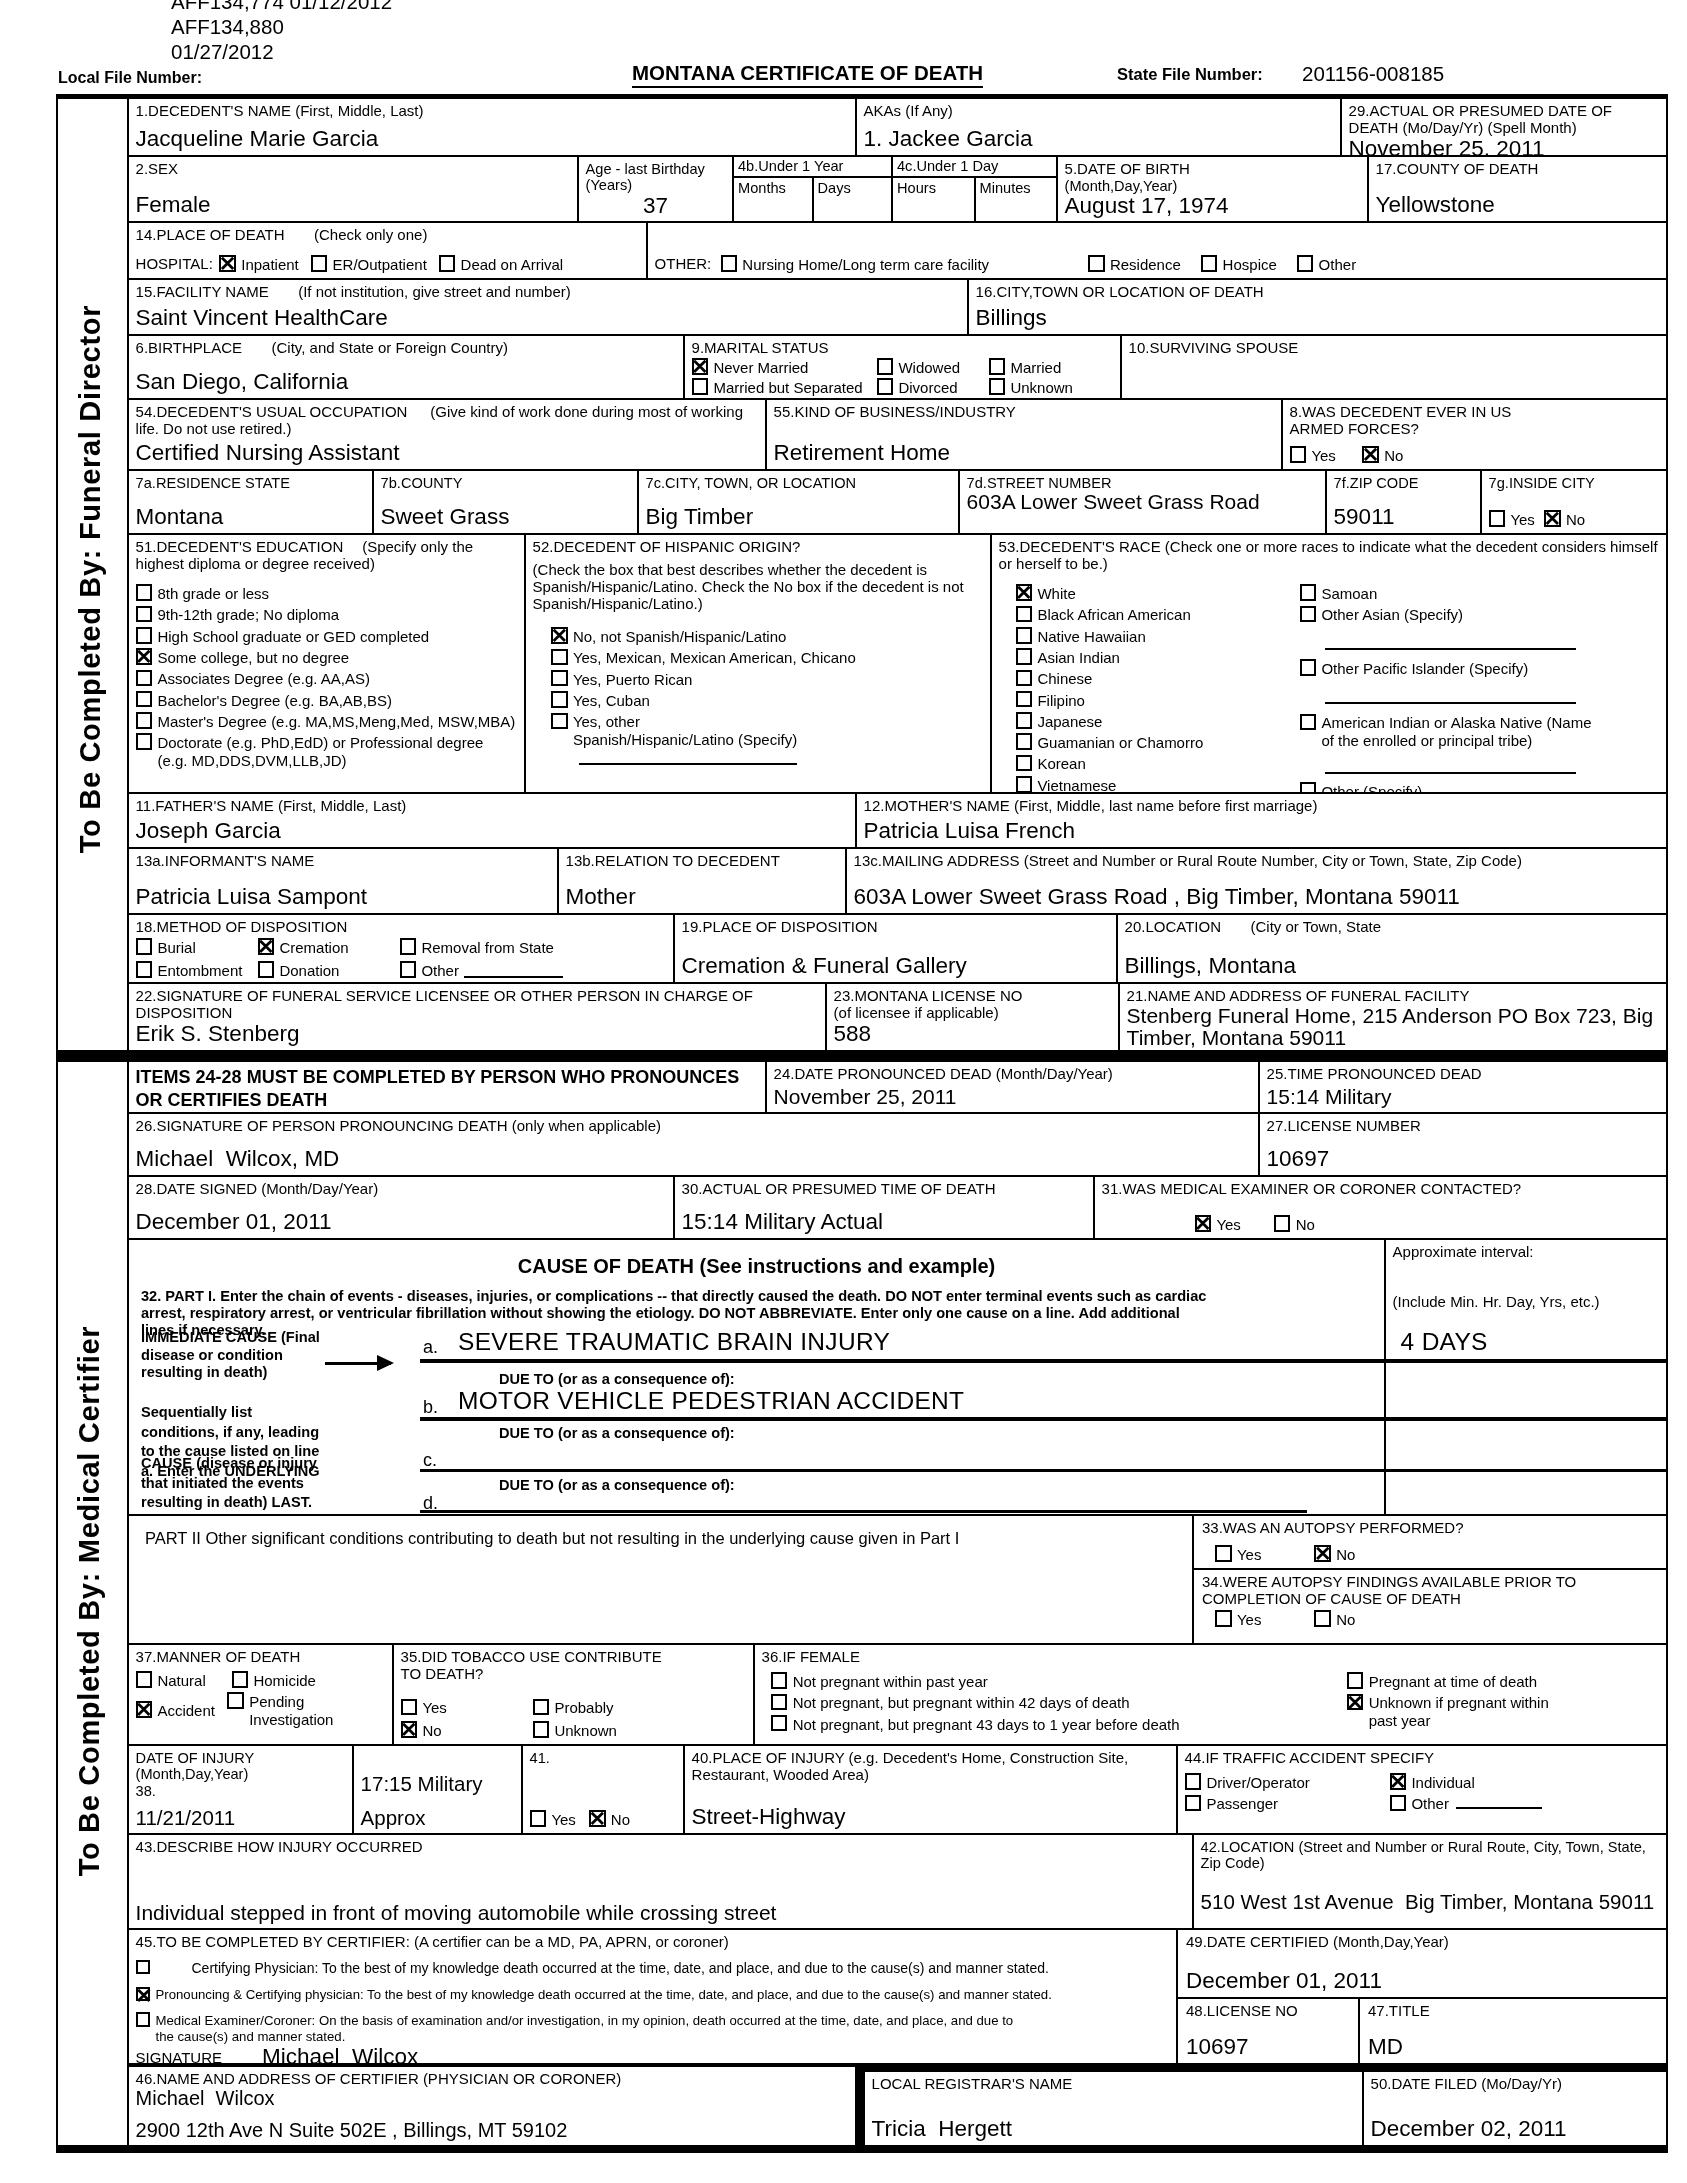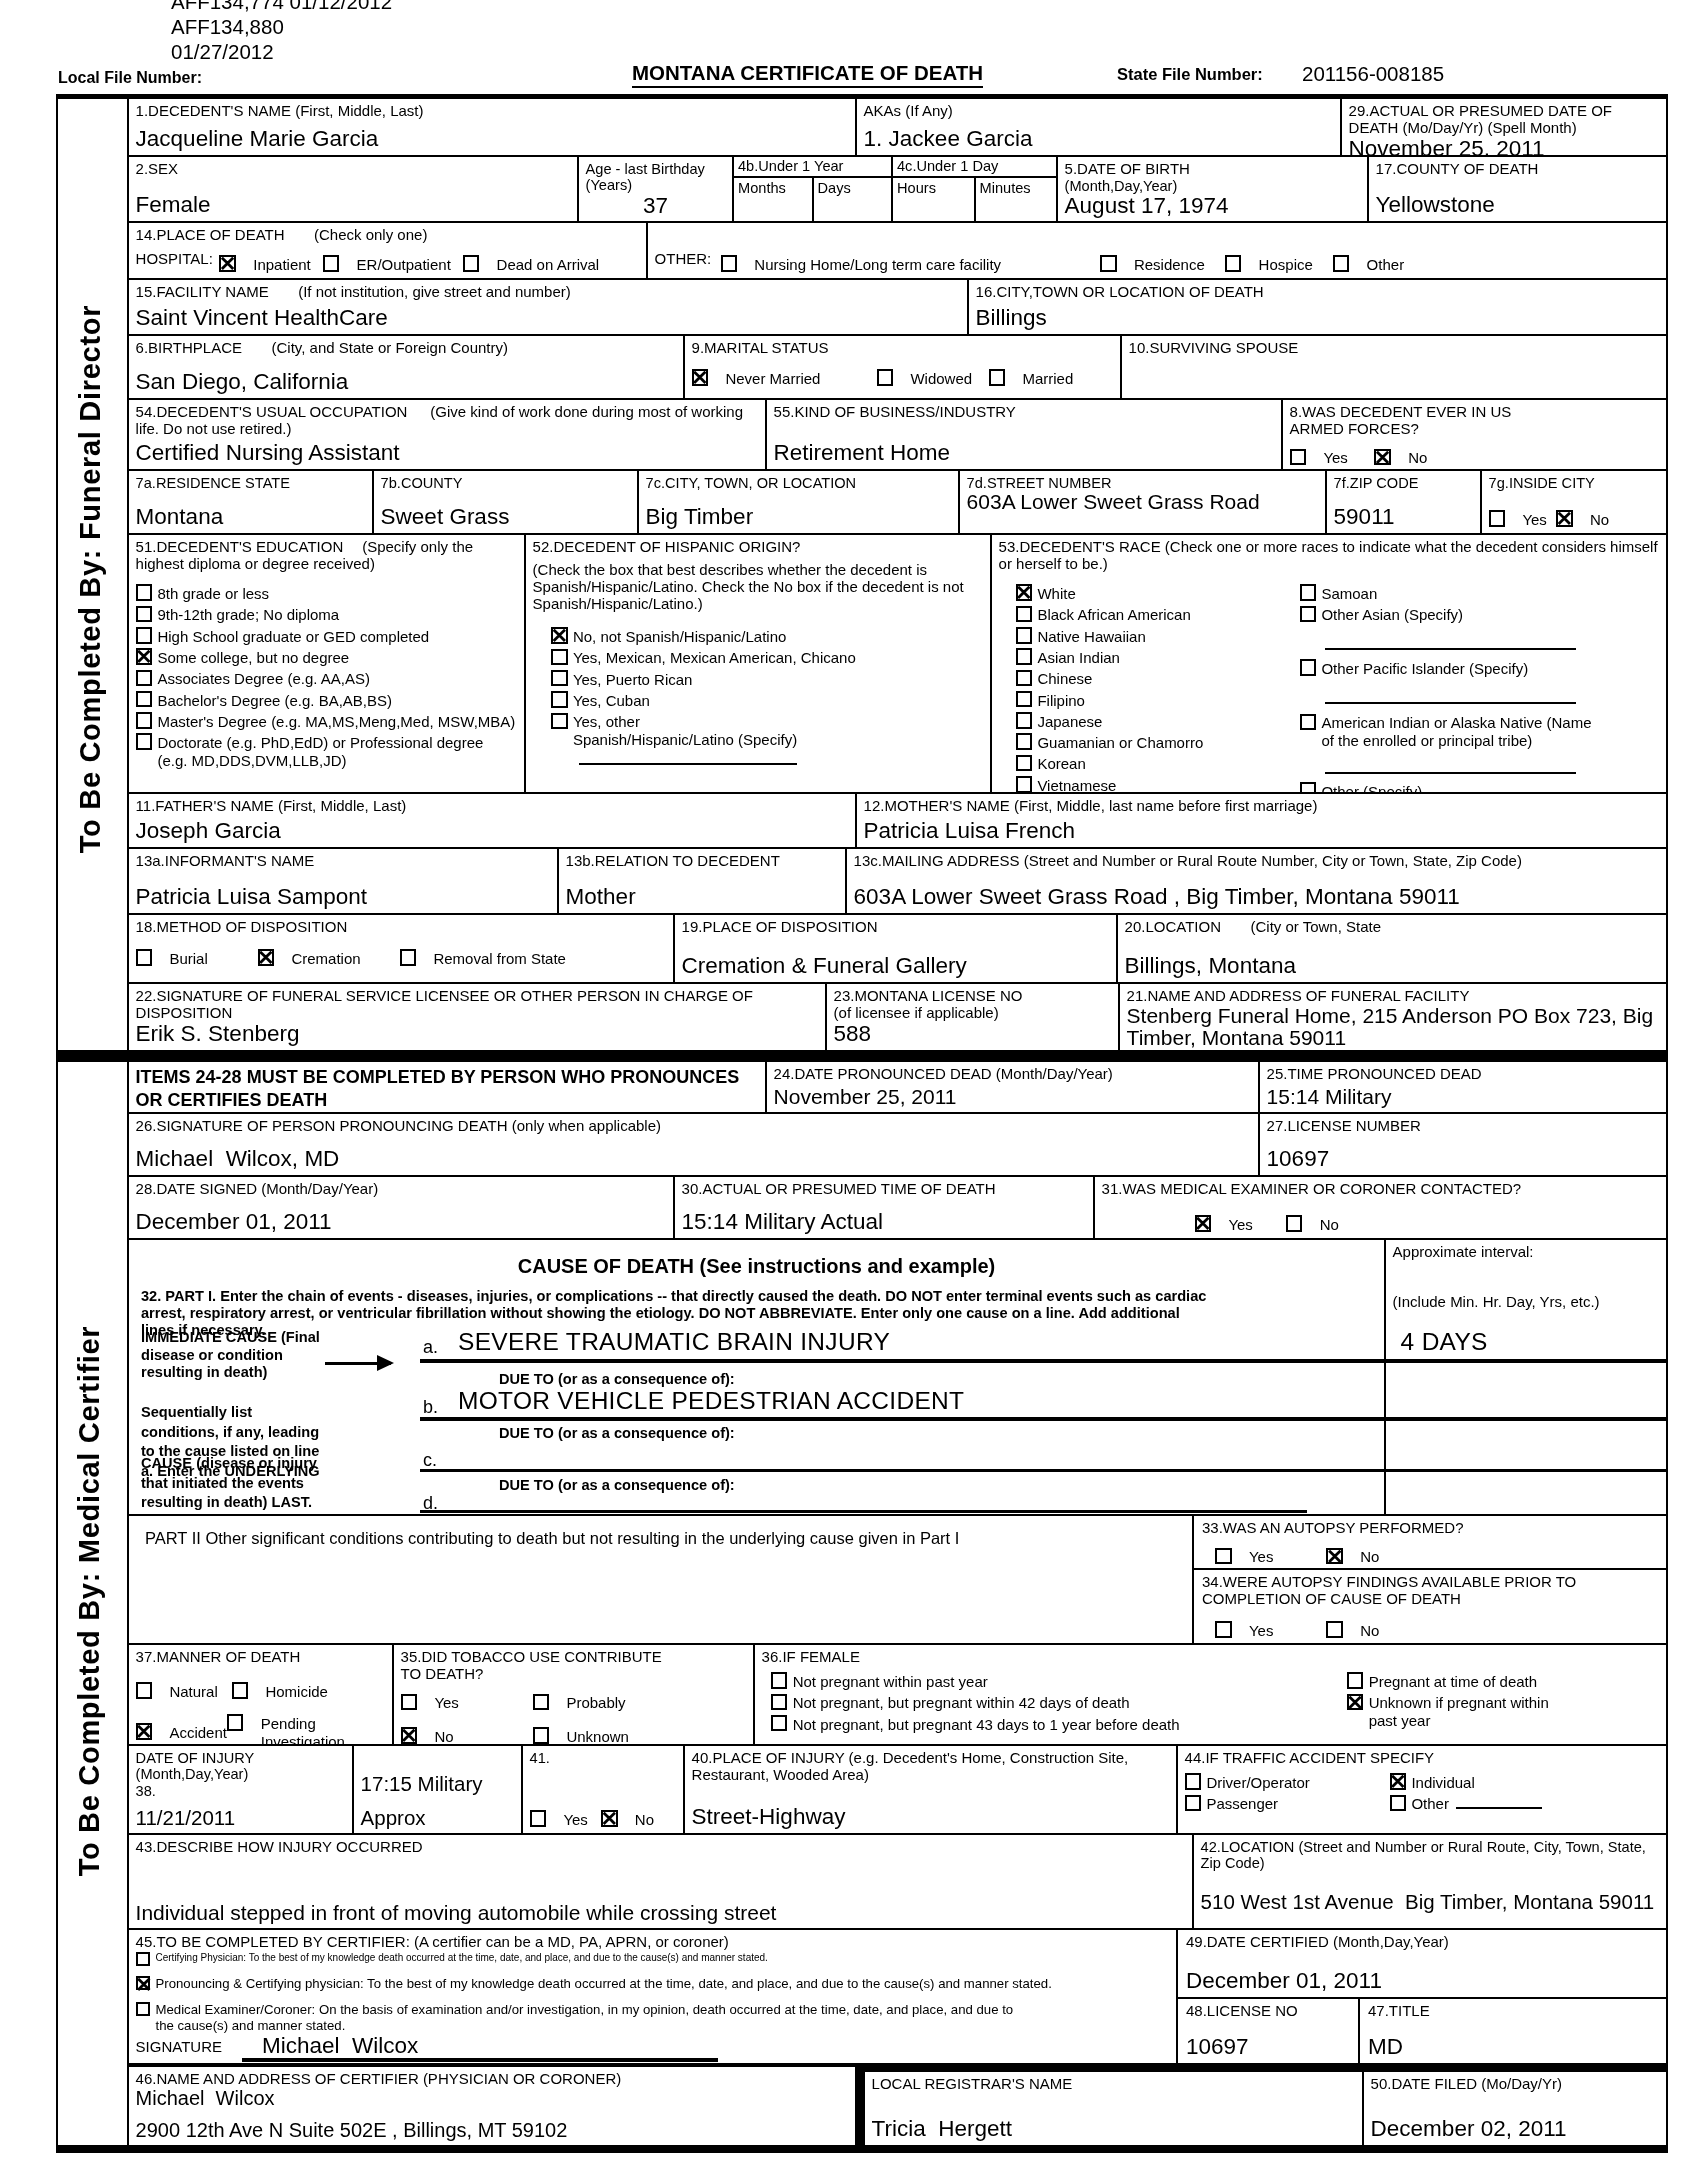--- a/index.html
+++ b/index.html
@@ -23,21 +23,21 @@
   .lbl { font-size:15px; line-height:1.12; }
   .sm { font-size:14.6px; }
   .lbl2 { margin-left:26.5px; }
   .val { font-size:22.5px; line-height:1.06; white-space:pre-wrap; }
   .vbot { margin-top:auto; }
   .opt { display:flex; align-items:flex-start; font-size:15px; line-height:1.2; margin-top:2.6px; }
   .opt > span:last-child { padding-top:0.7px; }
   .cb { flex:none; width:16.5px; height:16.5px; border:2.6px solid #000; margin-right:5.3px; position:relative; background:#fff; }
   .cb[data-checked="true"]::before { content:"\2715"; position:absolute; left:-2.6px; top:-6px; font-size:21px; font-weight:bold; }
   .optrow { display:flex; align-items:center; }
-  .optrow .opt { margin-top:11px;gap:12px; }
+  .optrow .opt { margin-top:0; }
   .subhdr { font-size:14.6px; padding:2px 4px; border-bottom:2.6px solid #000; line-height:1.05; }
   .subcols { flex:1; display:flex; }
   .subcol { flex:1; font-size:14.6px; padding:1.3px 4px; }
   .subcol + .subcol { border-left:2px solid #000; }
   .specline { border-bottom:2px solid #000; width:218px; height:16px; margin-left:28px; }
   .abs { position:absolute; }
   .rule { position:absolute; background:#000; height:4px; }
   .arrow-line { position:absolute; height:3.3px; background:#000; }
   .arrow-line::after { content:""; position:absolute; right:-2.6px; top:-6.6px; border-left:17px solid #000; border-top:8px solid transparent; border-bottom:8px solid transparent; }
   .big { font-size:24.5px; letter-spacing:0.3px; white-space:nowrap; }
@@ -772,21 +772,21 @@
         </div>
         <div class="cell last">
           <div class="lbl sm">42.LOCATION (Street and Number or Rural Route, City, Town, State, Zip Code)</div>
           <div class="val" style="font-size:20.5px; margin-top:19px;">510 West 1st Avenue  Big Timber, Montana 59011</div>
         </div>
       </div>
 
       <div class="row" style="height:137px; border-bottom:4.6px solid #000;">
         <div class="cell" style="width:1049px;">
           <div class="lbl">45.TO BE COMPLETED BY CERTIFIER: (A certifier can be a MD, PA, APRN, or coroner)</div>
-          <div class="opt" style="font-size:10px; margin-top:1px;">
+          <div class="opt" style="font-size:14px; margin-top:9px;gap:36px;">
               <span class="cb" style="width:14.6px; height:14.6px;" data-checked="false"></span>
               <span>Certifying Physician: To the best of my knowledge death occurred at the time, date, and place, and due to the cause(s) and manner stated.</span>
             </div>
           <div class="opt" style="font-size:13.2px; margin-top:9.3px;">
               <span class="cb" style="width:14.6px; height:14.6px;" data-checked="true"></span>
               <span>Pronouncing &amp; Certifying physician: To the best of my knowledge death occurred at the time, date, and place, and due to the cause(s) and manner stated.</span>
             </div>
           <div class="opt" style="font-size:13.2px; margin-top:9.3px;">
               <span class="cb" style="width:14.6px; height:14.6px;" data-checked="false"></span>
               <span style="width:860px;">Medical Examiner/Coroner: On the basis of examination and/or investigation, in my opinion, death occurred at the time, date, and place, and due to the cause(s) and manner stated.</span>

